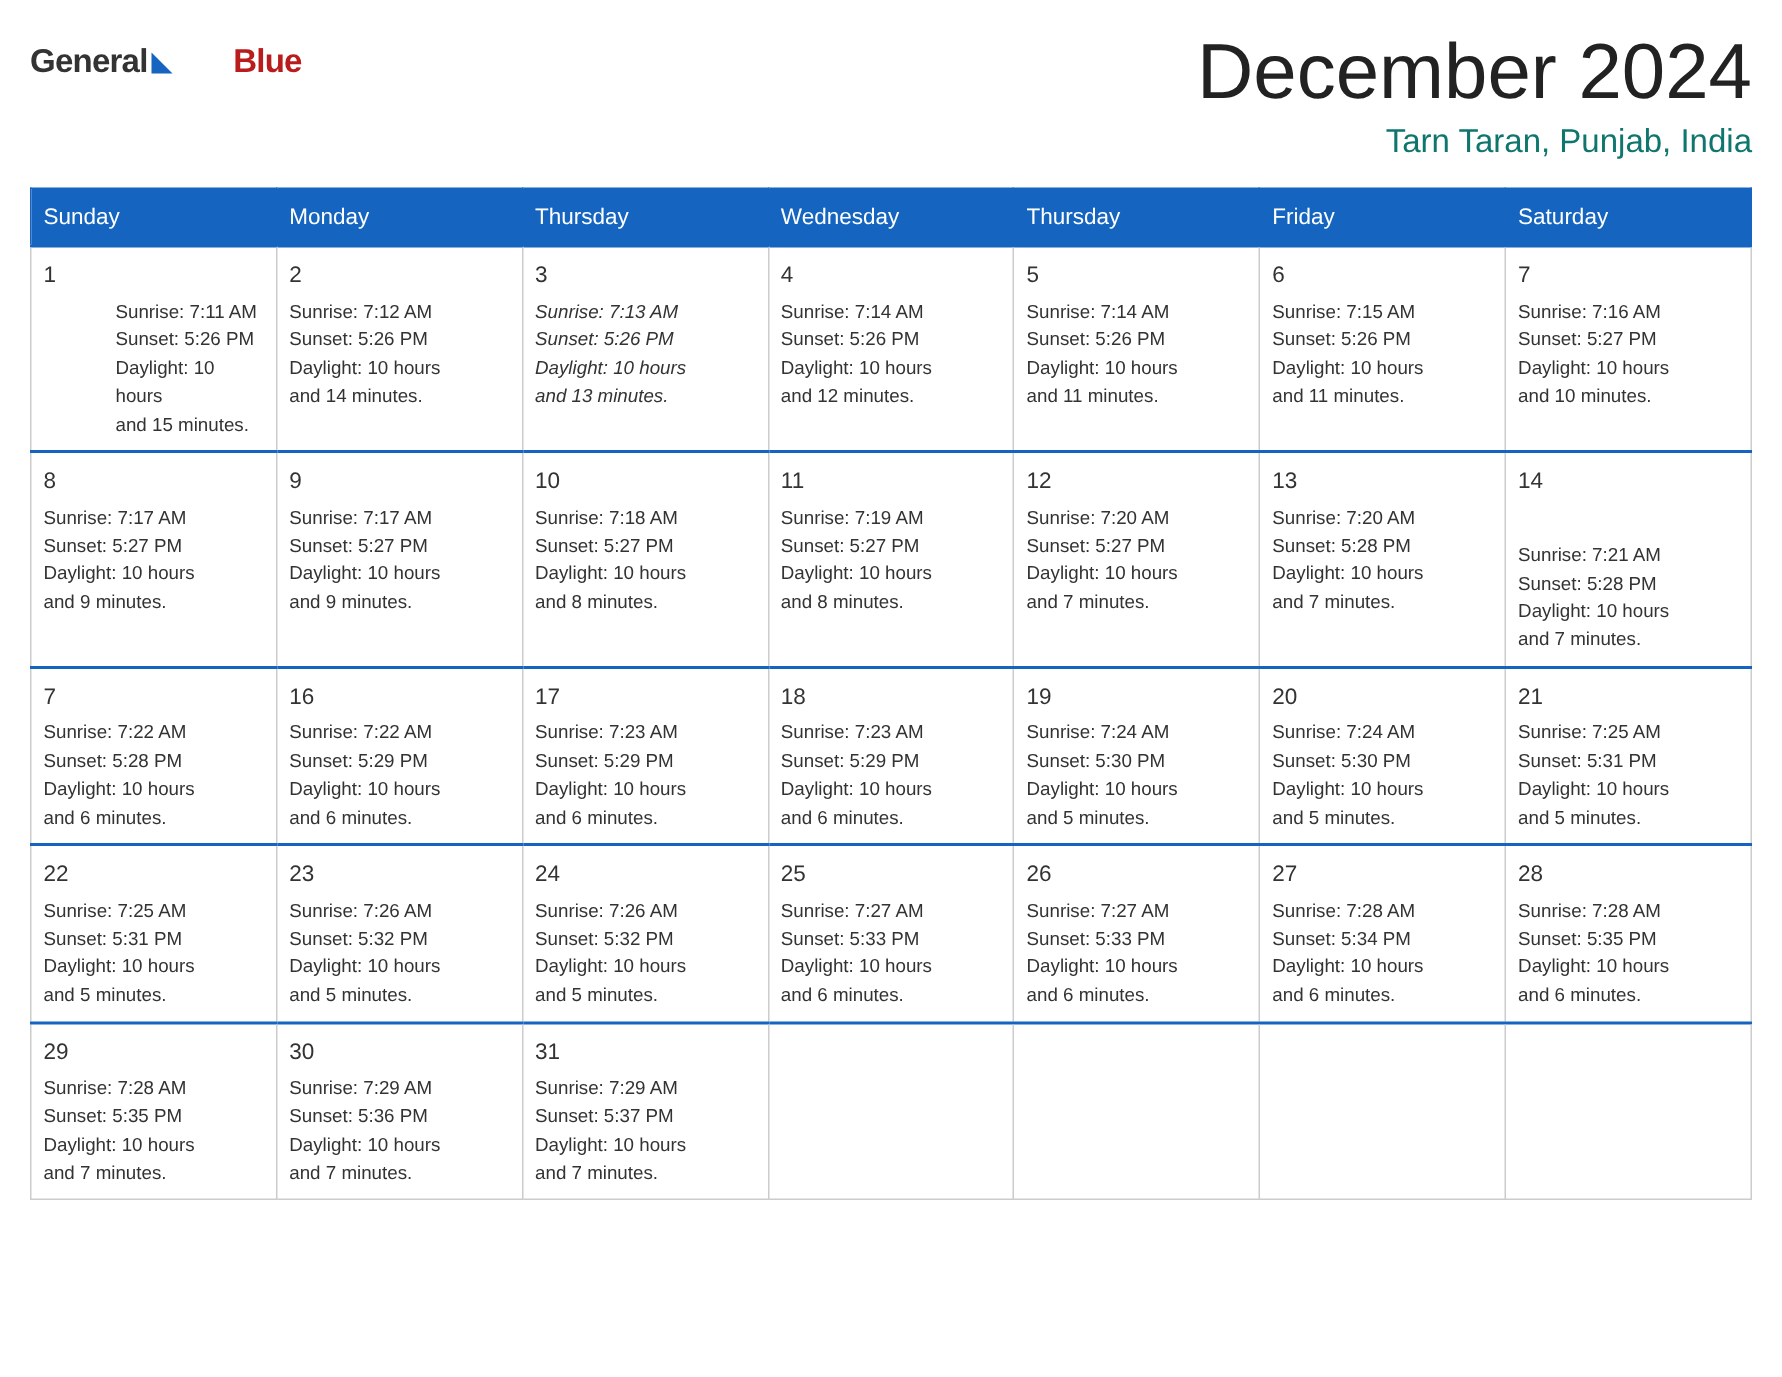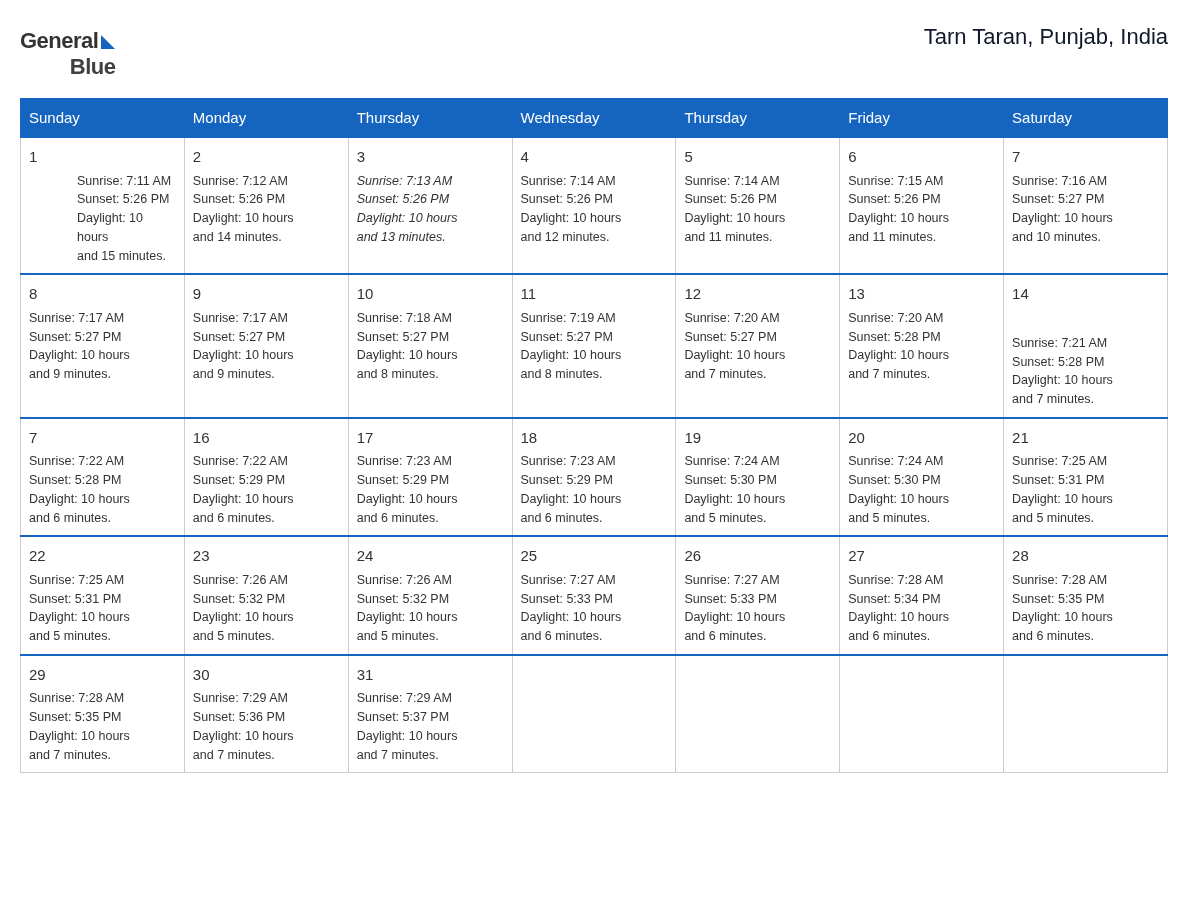--- a/index.html
+++ b/index.html
@@ -11,23 +11,24 @@
       min-height: 918px;
     }
     .header {
       display: flex;
       justify-content: space-between;
       align-items: flex-start;
       margin-bottom: 18px;
     }
     .logo {
       display: flex;
-      flex-direction: column;
+      flex-direction: row;
       align-items: flex-end;
       margin-top: 8px;
+      gap: 40px;
     }
     .logo-top {
       display: flex;
       align-items: center;
       font-size: 22px;
       font-weight: bold;
       color: #333;
       letter-spacing: -0.5px;
     }
     .logo-top .general {
@@ -37,38 +38,38 @@
       display: inline-block;
       width: 0;
       height: 0;
       border-left: 14px solid #1565c0;
       border-top: 14px solid transparent;
       border-bottom: 0px solid transparent;
       margin-left: 3px;
       margin-top: 2px;
     }
     .logo-bottom {
-      color: #404040;
+      color: #b91c1c;
       font-size: 22px;
       font-weight: bold;
       margin-left: 0;
       letter-spacing: -0.5px;
     }
     .title-section {
       text-align: right;
     }
     .main-title {
       font-size: 52px;
       font-weight: normal;
       color: #222;
       line-height: 1.1;
     }
     .sub-title {
       font-size: 22px;
-      color: #0f172a;
+      color: #0f766e;
       margin-top: 4px;
     }
     table {
       width: 100%;
       border-collapse: collapse;
       table-layout: fixed;
     }
     thead tr th {
       background-color: #1565c0;
       color: #fff;
@@ -108,20 +109,21 @@
 
 <div class="header">
   <div class="logo">
     <div class="logo-top">
       <span class="general">General</span>
       <span class="arrow"></span>
     </div>
     <div class="logo-bottom">Blue</div>
   </div>
   <div class="title-section">
+    <div class="main-title">December 2024</div>
     <div class="sub-title">Tarn Taran, Punjab, India</div>
   </div>
 </div>
 
 <table>
   <thead>
     <tr>
     <th>Sunday</th>
         <th>Monday</th>
         <th>Thursday</th>

